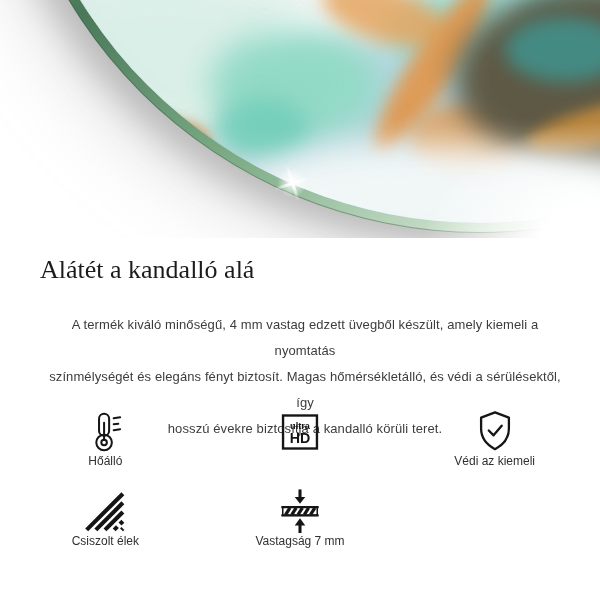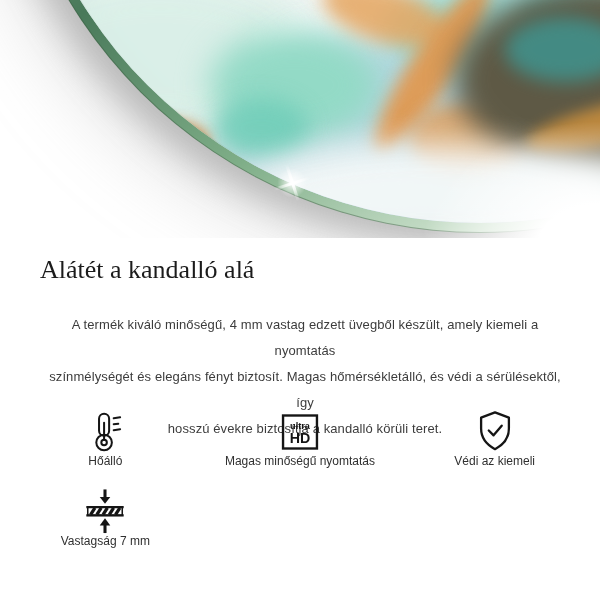--- a/index.html
+++ b/index.html
@@ -121,34 +121,45 @@
   </div>
 
   <div class="feature">
     <span class="ficon">
       <svg width="44" height="44" viewBox="0 0 48 48">
         <rect x="5.5" y="6" width="37" height="36" fill="none" stroke="#151515" stroke-width="2.6"></rect>
         <text x="24" y="20.5" text-anchor="middle" font-size="10" font-weight="700" fill="#151515" font-family="Liberation Sans, sans-serif">ultra</text>
         <text x="24" y="36" text-anchor="middle" font-size="15.5" font-weight="800" fill="#151515" font-family="Liberation Sans, sans-serif">HD</text>
       </svg>
     </span>
-    <div class="flabel">Magas minőségű nyomtatás</div>
   </div>
 
   <div class="feature">
     <span class="ficon">
       <svg width="46" height="46" viewBox="0 0 48 48" fill="none" stroke="#151515" stroke-width="2.4" stroke-linejoin="round" stroke-linecap="round">
         <path d="M24 4.5 L38.5 10 V21.5 C38.5 31.5 32.5 38.5 24 43 C15.5 38.5 9.5 31.5 9.5 21.5 V10 Z"></path>
         <path d="M17.5 23.5 L22.5 28.5 L31 18.5"></path>
       </svg>
     </span>
     <div class="flabel">Védi az kiemeli</div>
   </div>
 
 
+  <div class="feature">
+    <span class="ficon">
+      <svg width="44" height="44" viewBox="0 0 48 48" fill="none" stroke="#151515" stroke-width="4.5">
+        <line x1="4" y1="43.5" x2="43.5" y2="4"></line>
+        <line x1="14" y1="43.5" x2="43.5" y2="14"></line>
+        <line x1="24" y1="43.5" x2="43.5" y2="24"></line>
+        <line x1="34" y1="43.5" x2="43.5" y2="34" stroke-dasharray="5 4"></line>
+        <line x1="42" y1="43.5" x2="43.5" y2="42"></line>
+      </svg>
+    </span>
+    <div class="flabel">Csiszolt élek</div>
+  </div>
 
   <div class="feature">
     <span class="ficon">
       <svg width="46" height="46" viewBox="0 0 48 48" fill="#151515" stroke="#151515">
         <line x1="24" y1="1.5" x2="24" y2="10" stroke-width="3.2"></line>
         <polygon points="18.5,9.5 29.5,9.5 24,16.5" stroke="none"></polygon>
         <rect x="6" y="20" width="36" height="8.5" fill="none" stroke-width="1.6"></rect>
         <line x1="4.5" y1="20" x2="43.5" y2="20" stroke-width="2.4"></line>
         <line x1="4.5" y1="28.5" x2="43.5" y2="28.5" stroke-width="2.4"></line>
         <g stroke-width="3.4">

